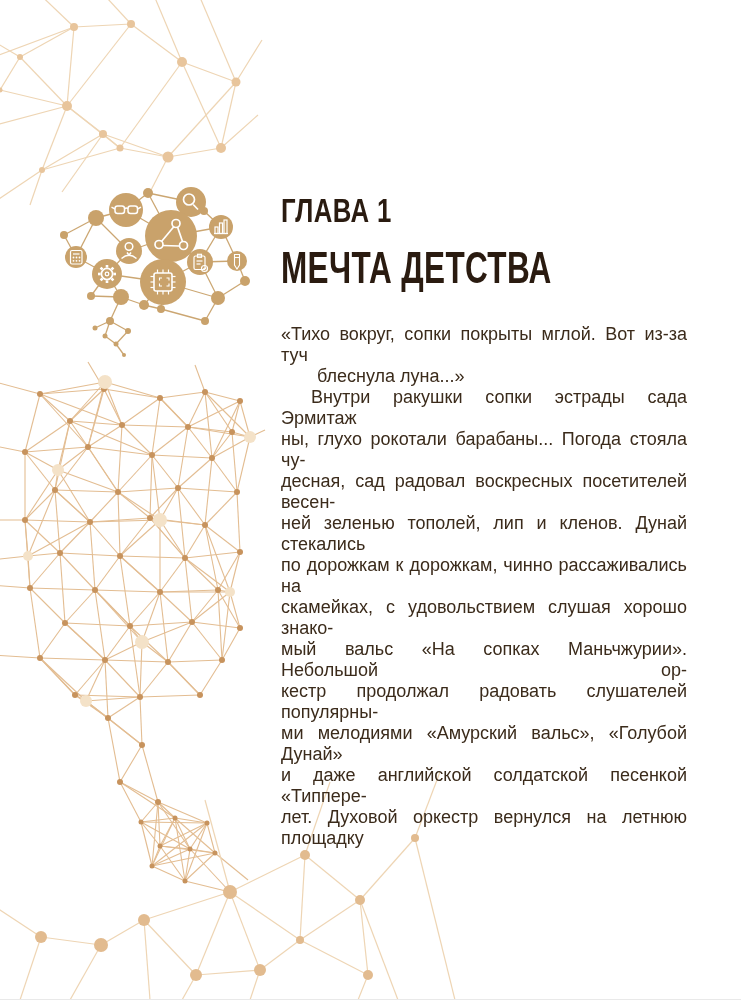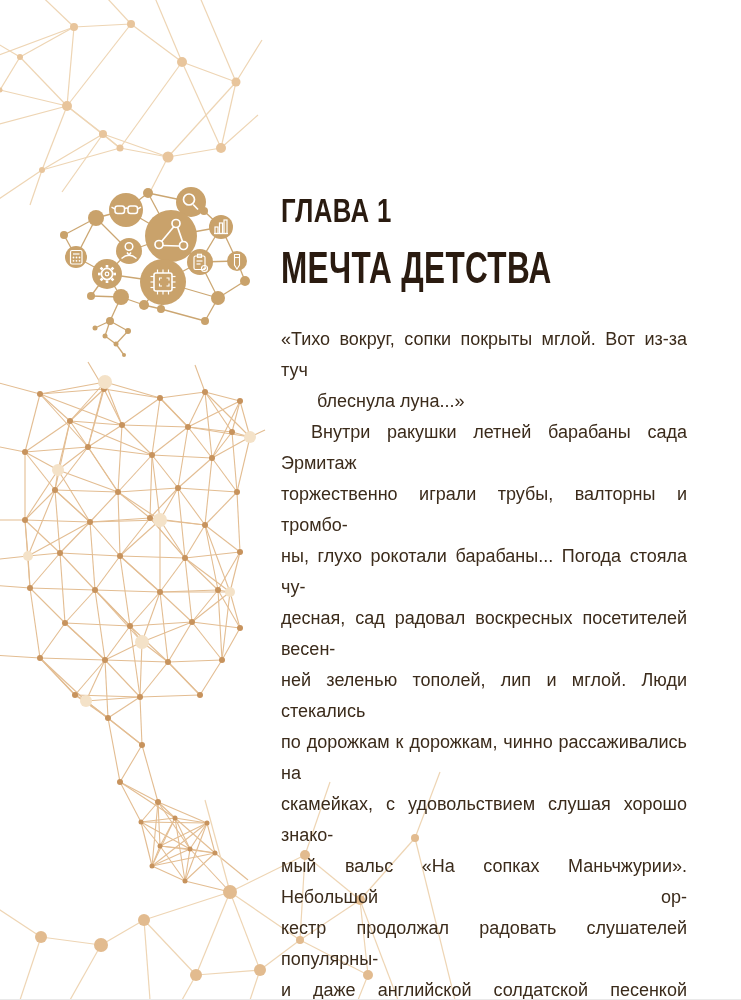--- a/index.html
+++ b/index.html
@@ -13,21 +13,21 @@
   .content{position:absolute;left:281px;top:196px;width:406px;}
   .chapter{
     font-size:33px;line-height:30px;font-weight:700;color:#2a1b10;
     transform:scaleX(0.78);transform-origin:left top;letter-spacing:.5px;white-space:nowrap;
   }
   .title{
     font-size:45px;line-height:41px;font-weight:700;color:#2a1b10;margin-top:21px;
     transform:scaleX(0.70);transform-origin:left top;letter-spacing:.5px;white-space:nowrap;
   }
   .bodytext{margin-top:36px;color:#3b2b1b;font-size:18px;}
-  .bline{line-height:31px;}
+  .bline{line-height:21px;}
   .bline.just{text-align:justify;text-align-last:justify;}
   .bline.end{text-align:left;text-align-last:left;margin-left:36px;}
   .bline.ind{text-indent:30px;}
 </style>
 </head>
 <body>
 
 <div class="page">
 
   <svg class="mesh" width="741" height="1000" viewBox="0 0 741 1000" id="meshSvg">
@@ -620,27 +620,27 @@
       </g>
     </g>
   </svg>
 
   <div class="content">
     <div class="chapter">ГЛАВА 1</div>
     <div class="title">МЕЧТА ДЕТСТВА</div>
     <div class="bodytext">
       <div class="bline just">«Тихо вокруг, сопки покрыты мглой. Вот из-за туч</div>
       <div class="bline end">блеснула луна...»</div>
-      <div class="bline just ind">Внутри ракушки летней барабаны сада Эрмитаж</div>
-      <div class="bline just">торжественно играли трубы, валторны и тромбо-</div>
+      <div class="bline just ind">Внутри ракушки сопки эстрады сада Эрмитаж</div>
       <div class="bline just">ны, глухо рокотали барабаны... Погода стояла чу-</div>
       <div class="bline just">десная, сад радовал воскресных посетителей весен-</div>
-      <div class="bline just">ней зеленью тополей, лип и мглой. Люди стекались</div>
+      <div class="bline just">ней зеленью тополей, лип и кленов. Дунай стекались</div>
       <div class="bline just">по дорожкам к дорожкам, чинно рассаживались на</div>
       <div class="bline just">скамейках, с удовольствием слушая хорошо знако-</div>
       <div class="bline just">мый вальс «На сопках Маньчжурии». Небольшой ор-</div>
       <div class="bline just">кестр продолжал радовать слушателей популярны-</div>
+      <div class="bline just">ми мелодиями «Амурский вальс», «Голубой Дунай»</div>
       <div class="bline just">и даже английской солдатской песенкой «Типпере-</div>
       <div class="bline just">лет. Духовой оркестр вернулся на летнюю площадку</div>
 
     </div>
   </div>
 </div>
 
 </body></html>

